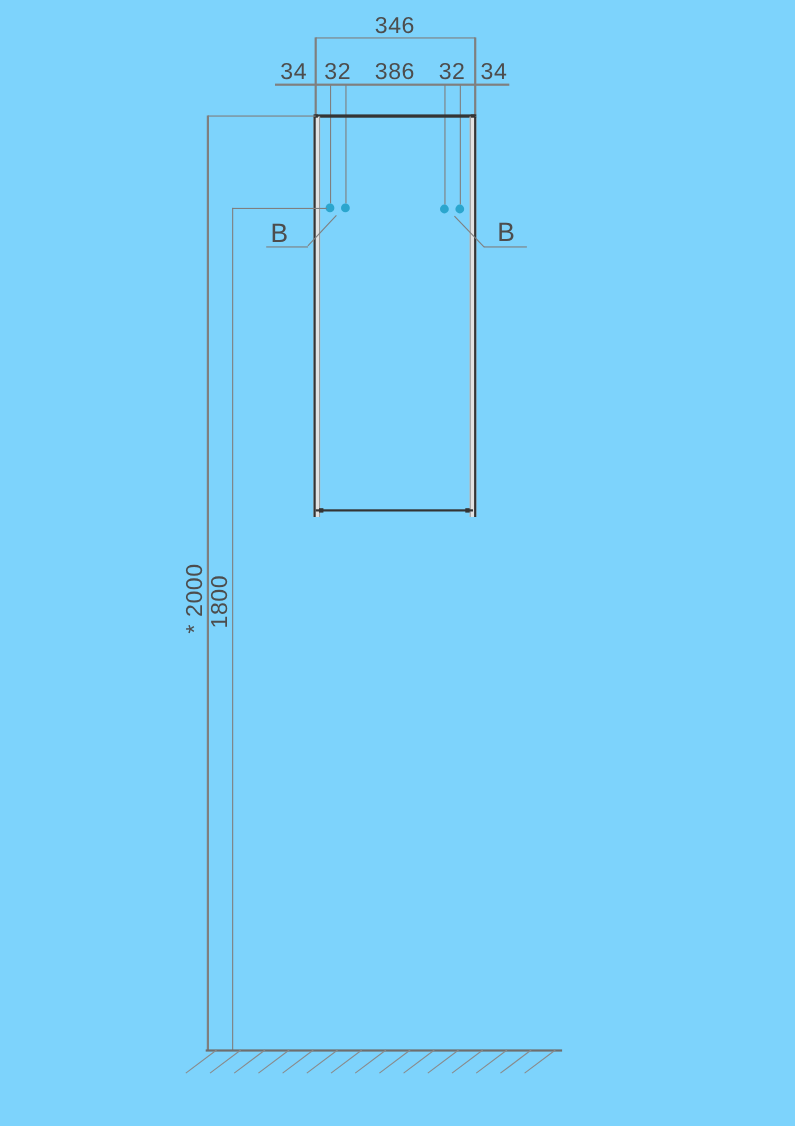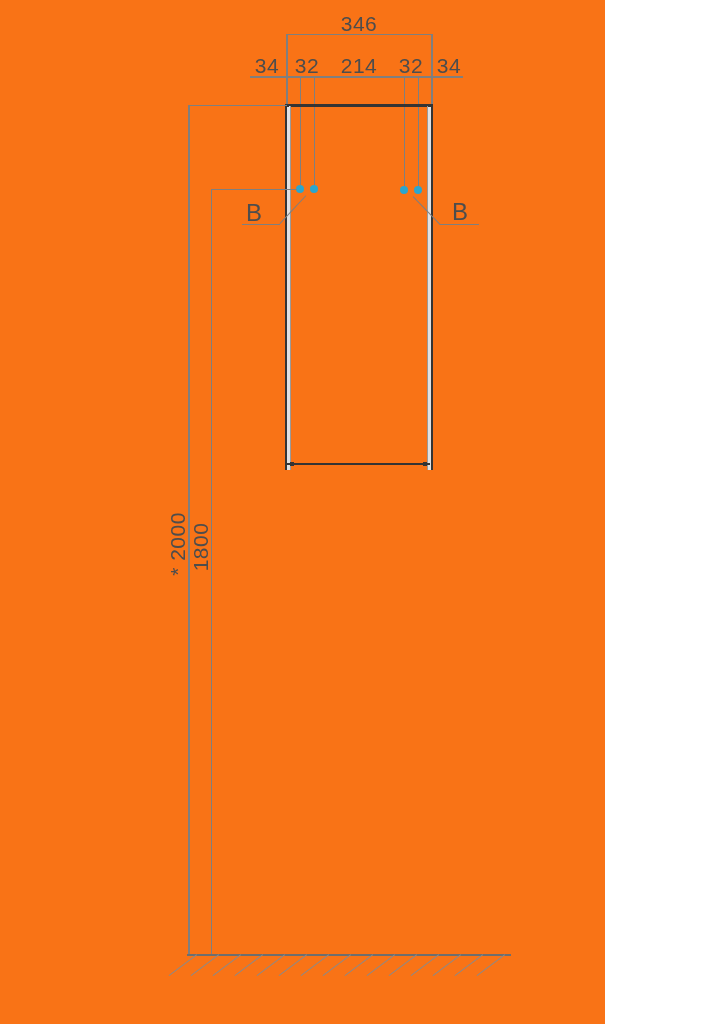--- a/index.html
+++ b/index.html
@@ -1,17 +1,17 @@
 <!DOCTYPE html>
 <html style="--dim-line: #7f7f7f; --outline-dark: #343434; --panel-fill: #e2e2e2; --text: #4d4d4d; --mount-dot: #2ba6ce; --hatch: #8a8a8a;"><head>
 <meta charset="utf-8">
 <style>
   html,body{margin:0;padding:0;background:#ffffff;}
   #canvas{
-    position:relative;width:605px;height:1024px;background:#f97316;overflow:hidden;
+    position:relative;width:723px;height:1024px;background:#7dd3fc;overflow:hidden;
     font-family:"Liberation Sans",sans-serif;color:var(--text,#4d4d4d);
   }
   .hline,.vline,.diag{position:absolute;background:var(--dim-line,#7f7f7f);}
   .hline{height:1.3px;}
   .vline{width:1.3px;}
   .diag{height:1.3px;}
   .dark{background:var(--outline-dark,#343434);}
   .dim-label{
     position:absolute;font-size:21px;line-height:1;text-align:center;
     letter-spacing:0.5px;white-space:nowrap;
@@ -37,21 +37,21 @@
 
 <div id="canvas">
 
   <div class="dim-label" style="left:329px;top:13px;width:60px;">346</div>
   <div class="hline" style="left:287px;top:33.5px;width:145px;"></div>
   <div class="vline" style="left:286.3px;top:34px;height:71px;"></div>
   <div class="vline" style="left:431.3px;top:34px;height:71px;"></div>
 
   <div class="dim-label" style="left:247px;top:55px;width:40px;">34</div>
   <div class="dim-label" style="left:287px;top:55px;width:40px;">32</div>
-  <div class="dim-label" style="left:329px;top:55px;width:60px;">214</div>
+  <div class="dim-label" style="left:329px;top:55px;width:60px;">386</div>
   <div class="dim-label" style="left:391px;top:55px;width:40px;">32</div>
   <div class="dim-label" style="left:429px;top:55px;width:40px;">34</div>
   <div class="hline" style="left:250px;top:76.3px;width:213px;"></div>
 
   <div class="vline" style="left:299.5px;top:77px;height:108px;"></div>
   <div class="vline" style="left:313.5px;top:77px;height:108px;"></div>
   <div class="vline" style="left:403.5px;top:77px;height:109px;"></div>
   <div class="vline" style="left:417.5px;top:77px;height:109px;"></div>
 
   <div class="hline dark" style="left:285px;top:104px;width:148px;height:2.6px;"></div>

